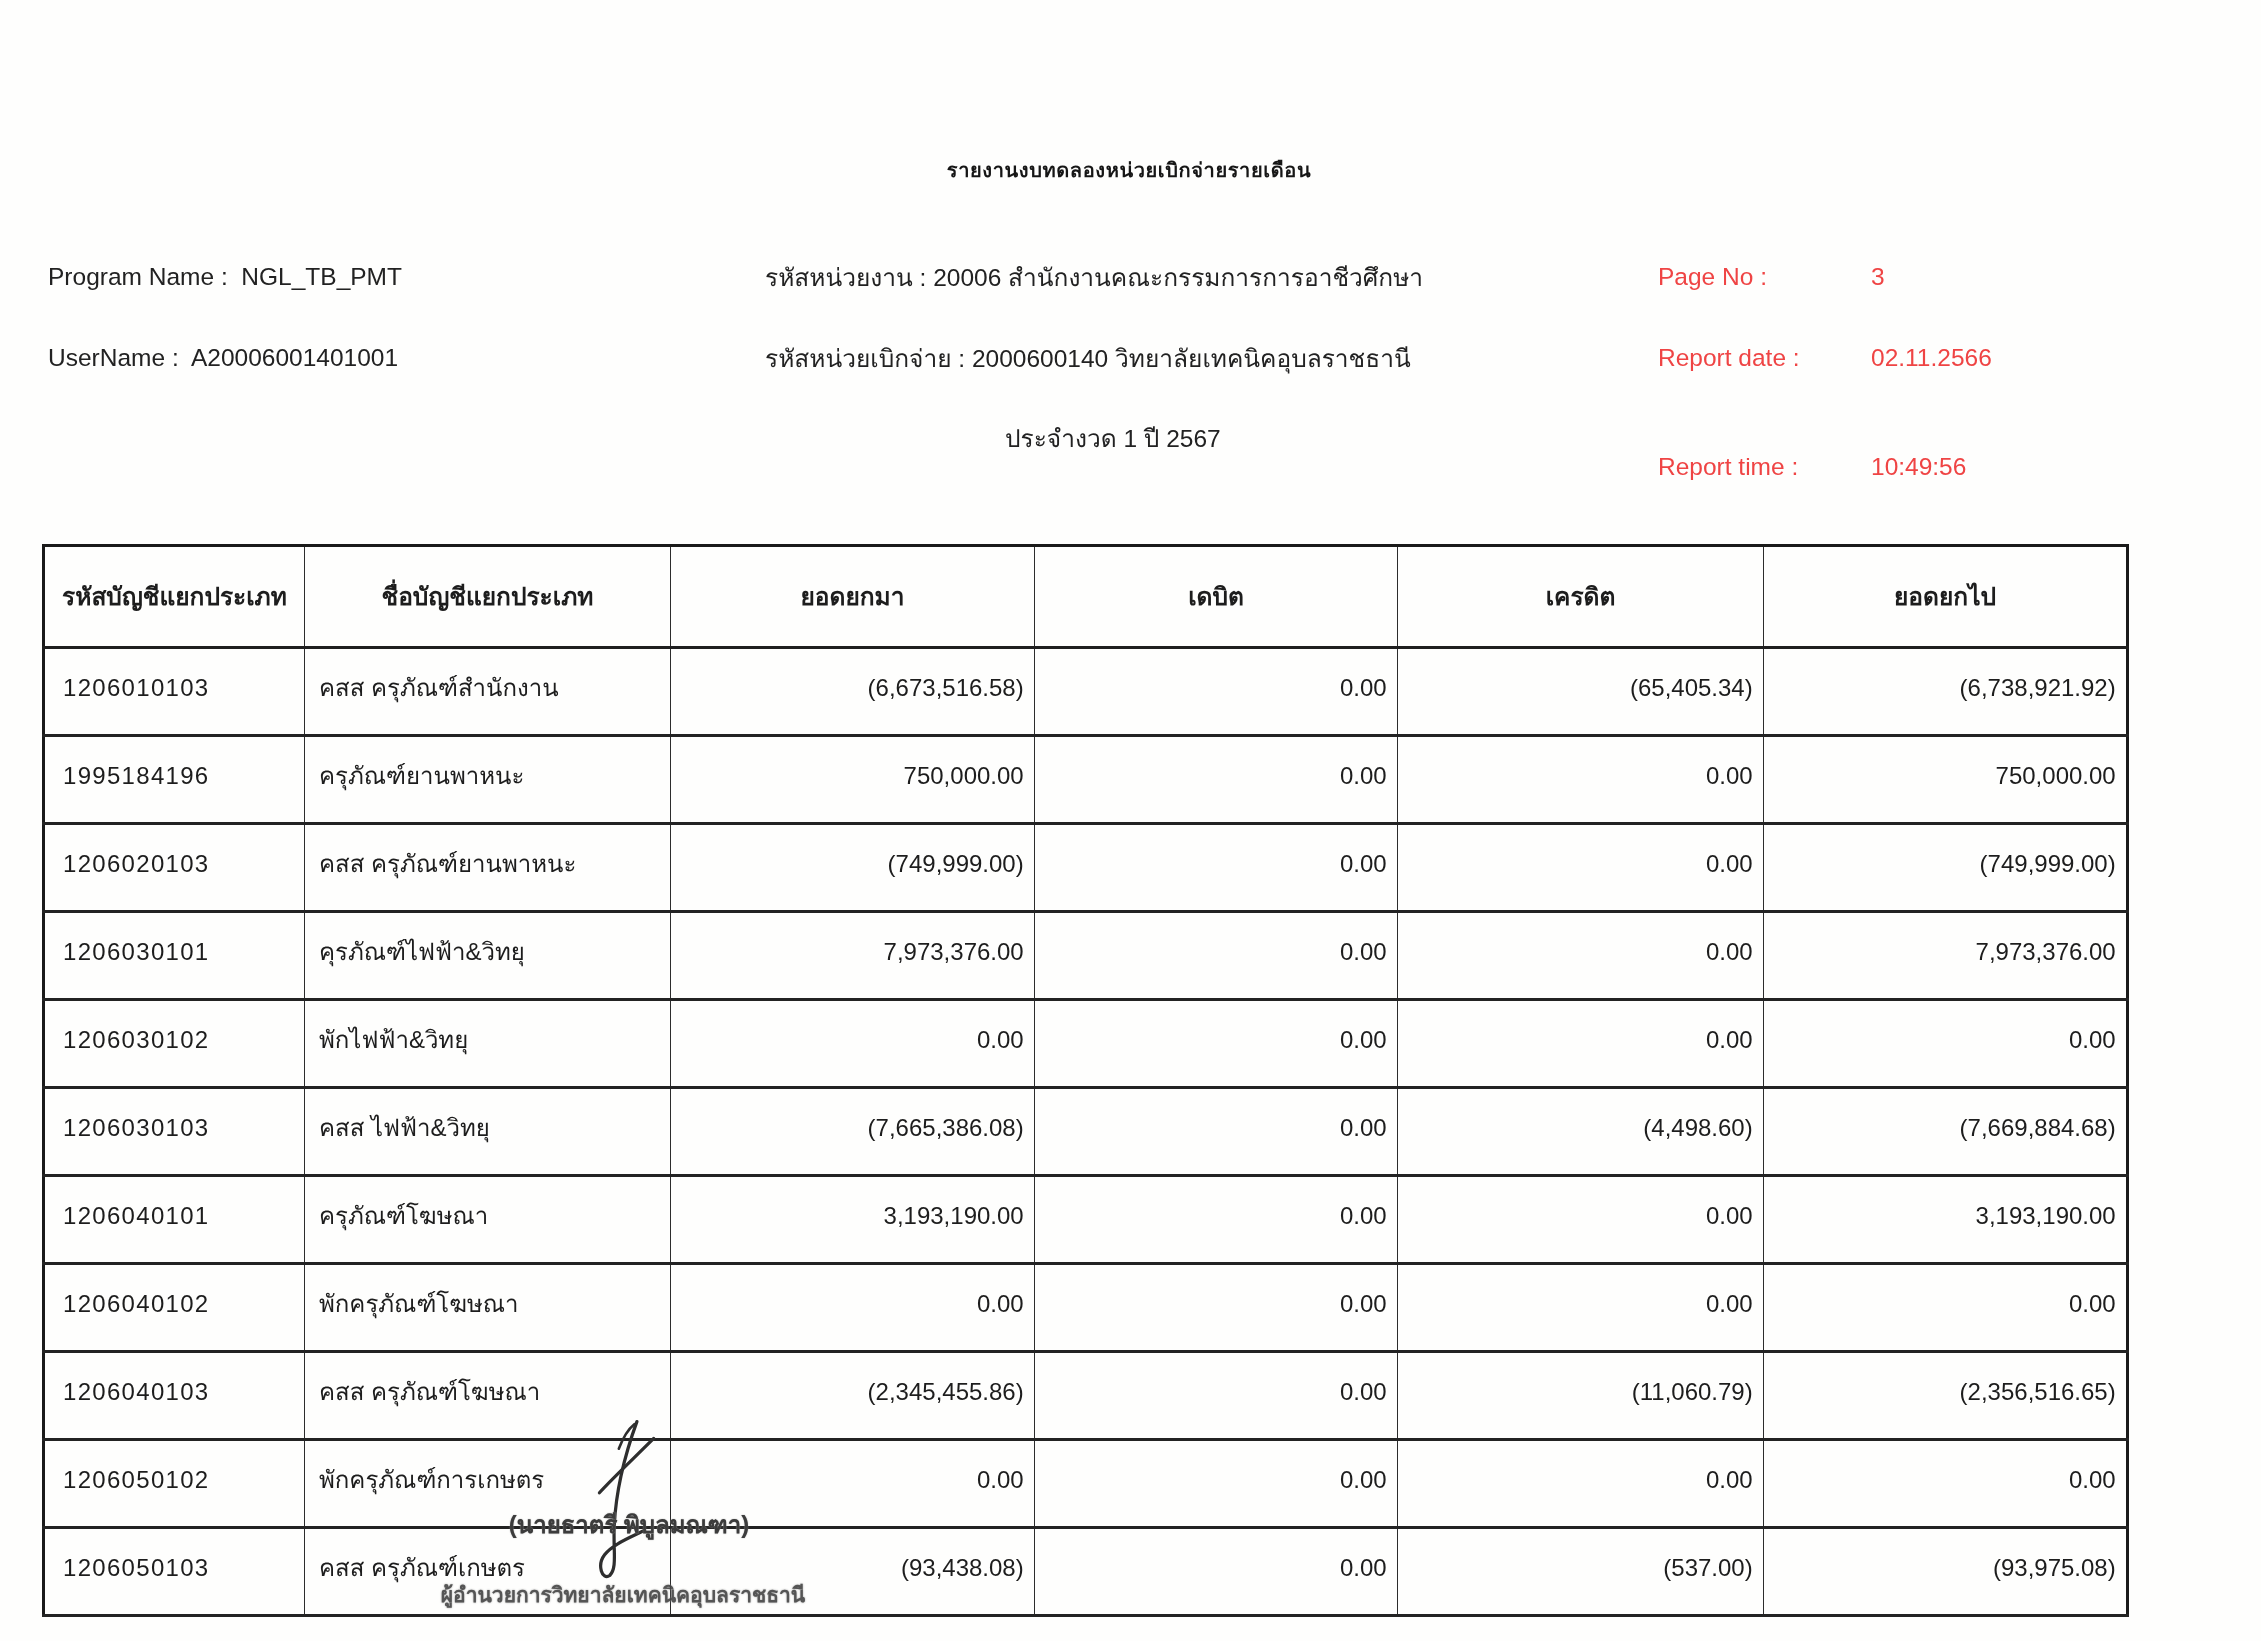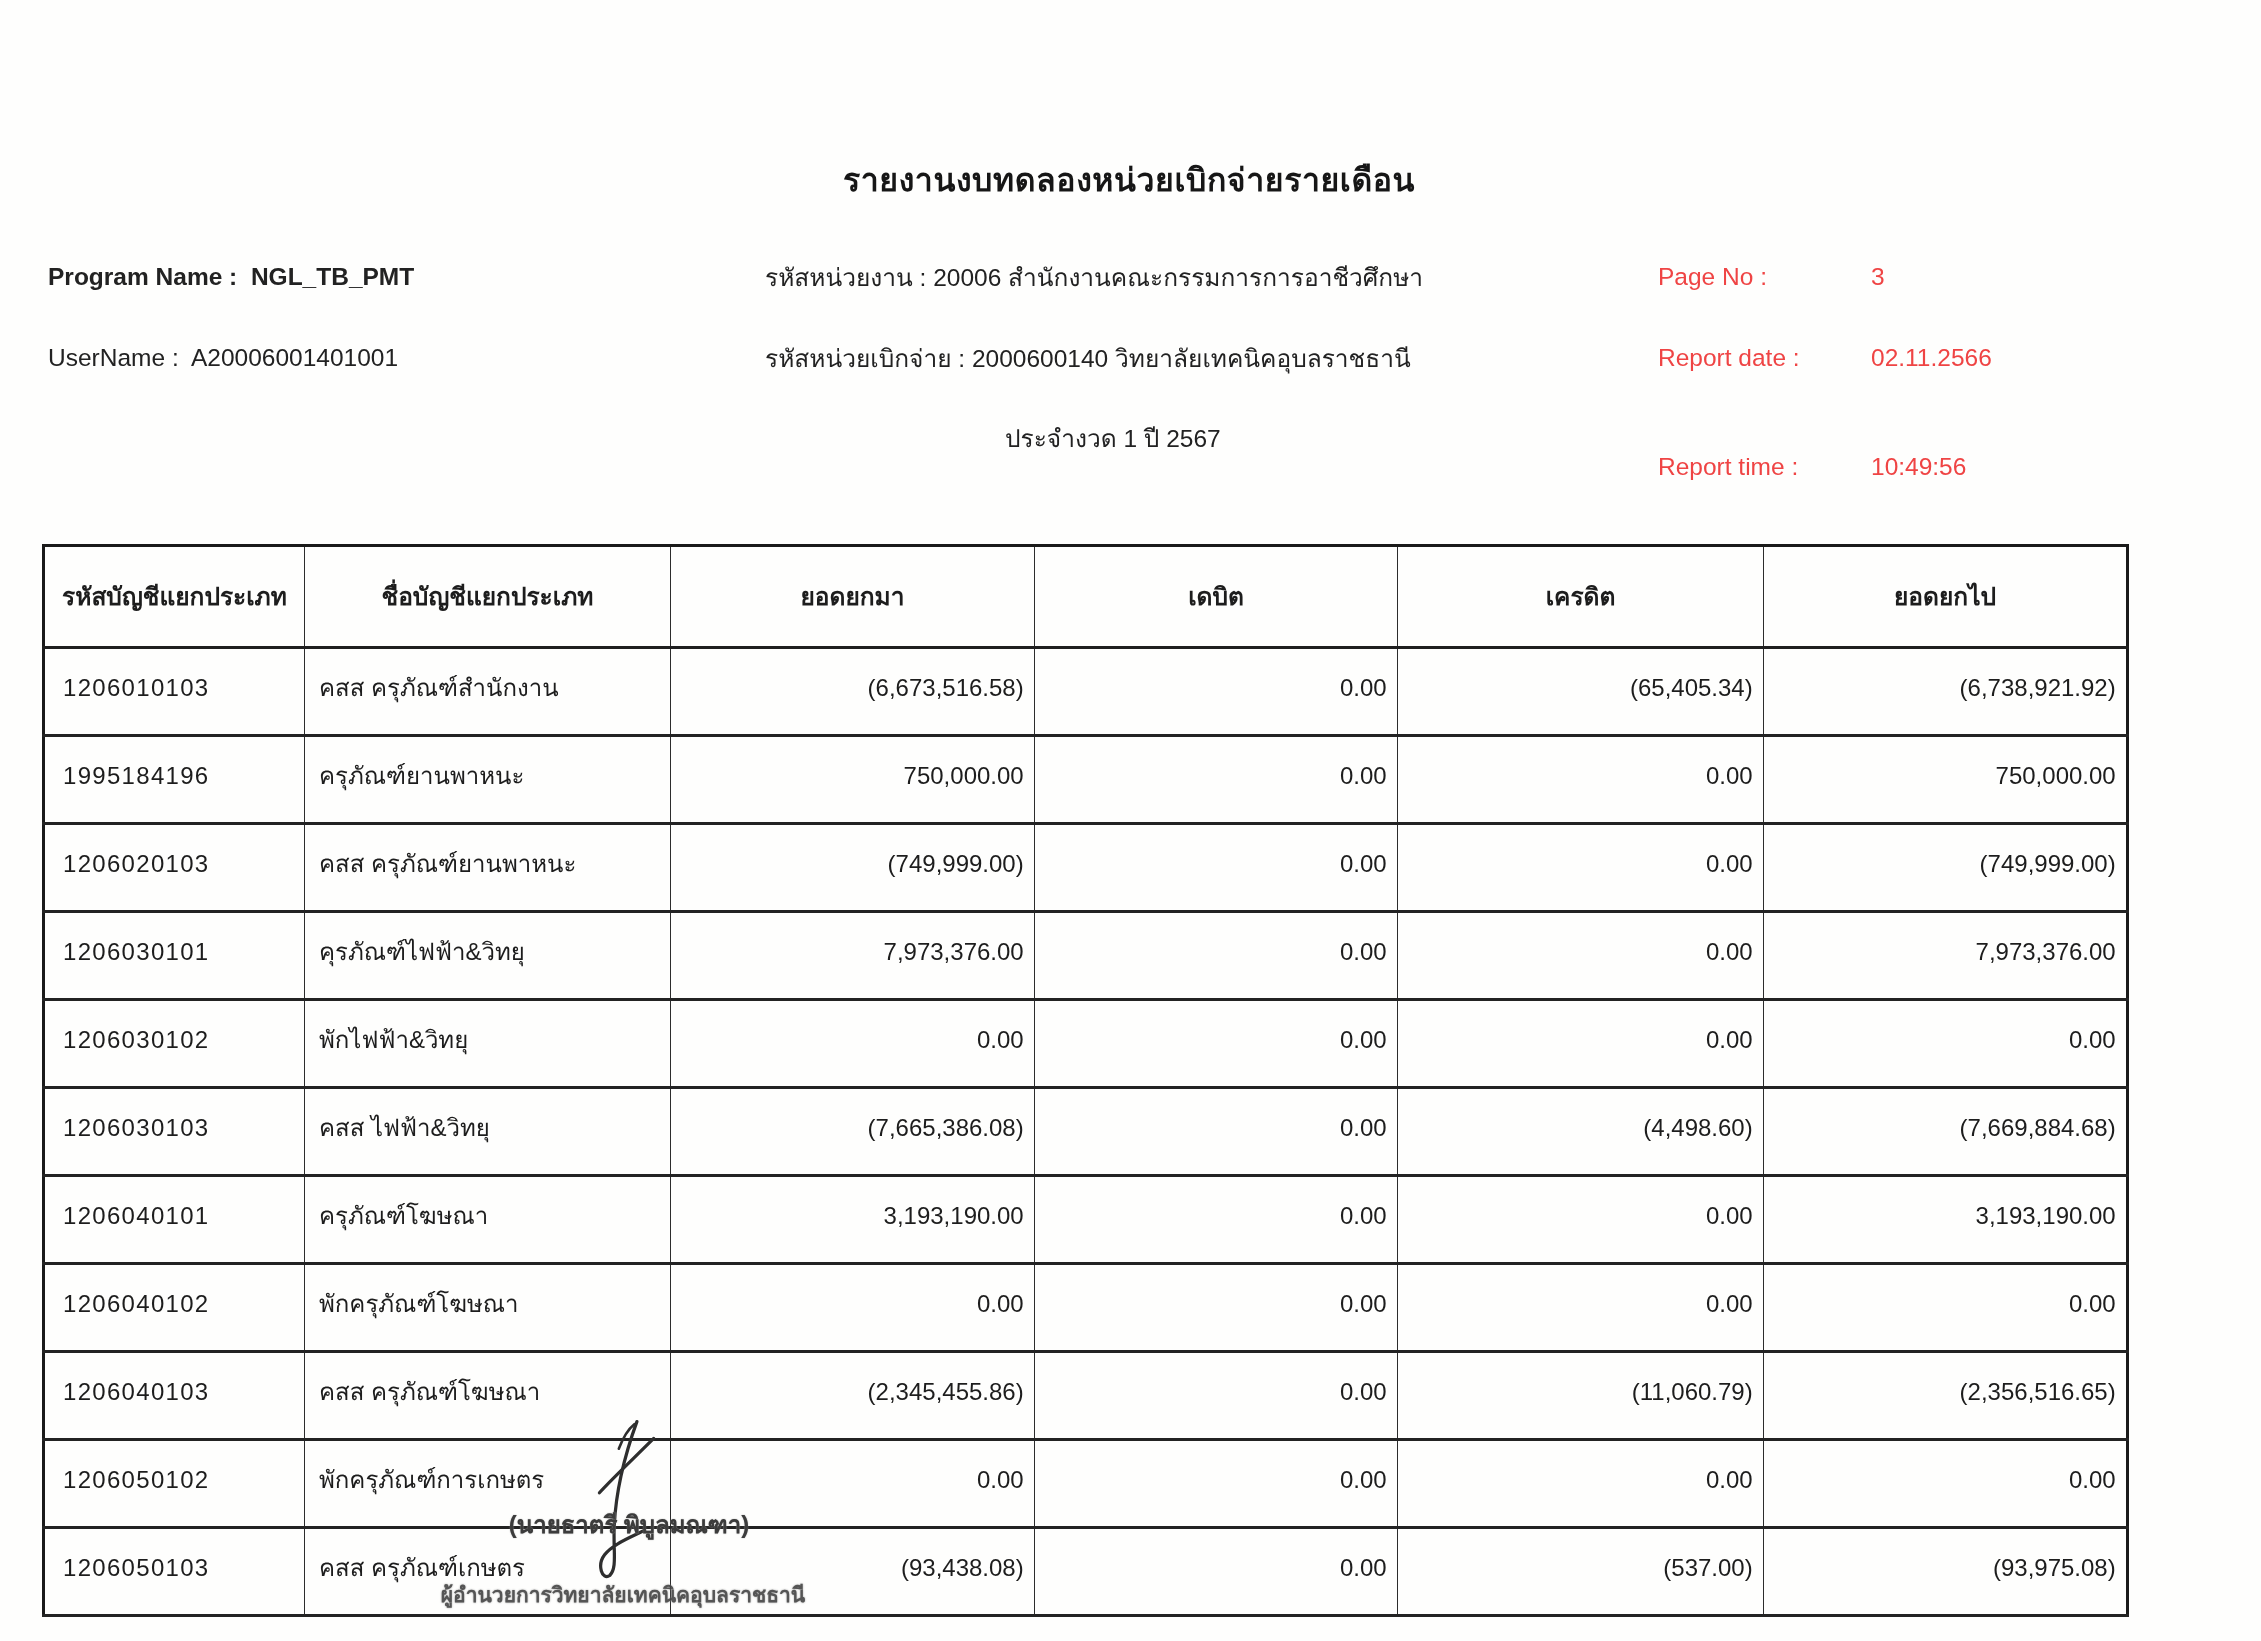--- a/index.html
+++ b/index.html
@@ -7,25 +7,25 @@
     position:relative;
     width:2261px;height:1642px;
     background:#fefefd;
     font-family:"Liberation Sans","DejaVu Sans",sans-serif;
     color:#1c1c1c;
     overflow:hidden;
   }
   
   .doc-title{
     position:absolute;left:0;top:154px;width:1484px;left:387px;
-    text-align:center;font-size:32px;font-weight:600;color:#161616;
+    text-align:center;font-size:20px;font-weight:600;color:#161616;
     letter-spacing:0.6px;
   }
   .meta-line{position:absolute;font-size:24.5px;color:#222;white-space:nowrap;}
-  .m-prog{left:48px;top:263px;font-weight:bold;}
+  .m-prog{left:48px;top:263px;}
   .m-user{left:48px;top:344px;}
   .m-agency{left:765px;top:258px;}
   .m-unit{left:765px;top:339px;}
   .m-period{left:1005px;top:419px;}
   .right-meta{position:absolute;left:1658px;font-size:24.5px;color:#ef4444;display:flex;}
   .right-meta .lbl{width:213px;}
   .rm1{top:263px;}
   .rm2{top:344px;}
   .rm3{top:425px;margin-top:28px;}
   

